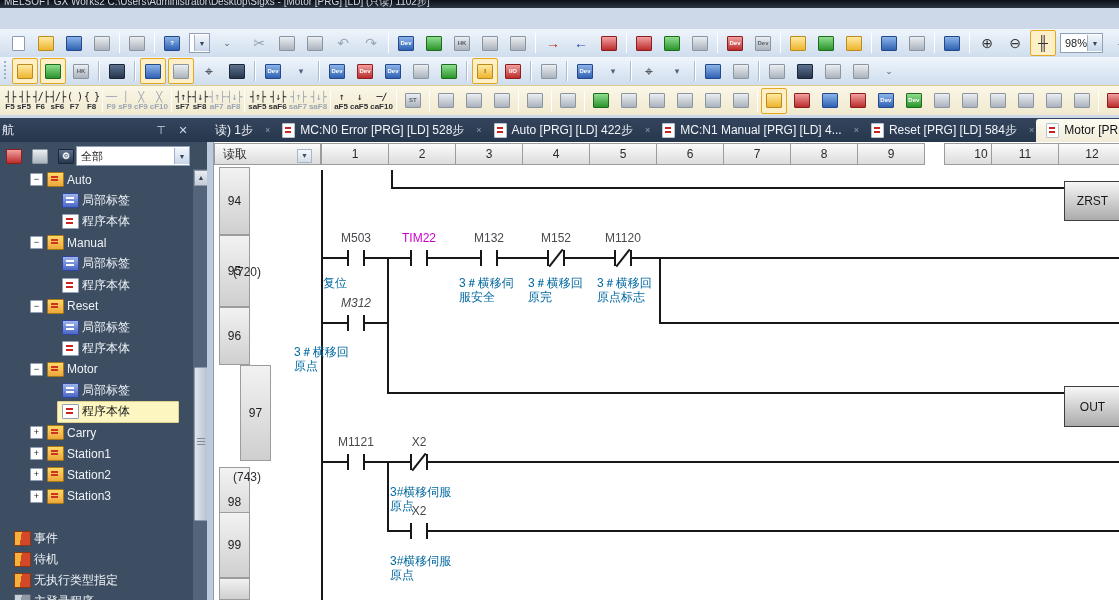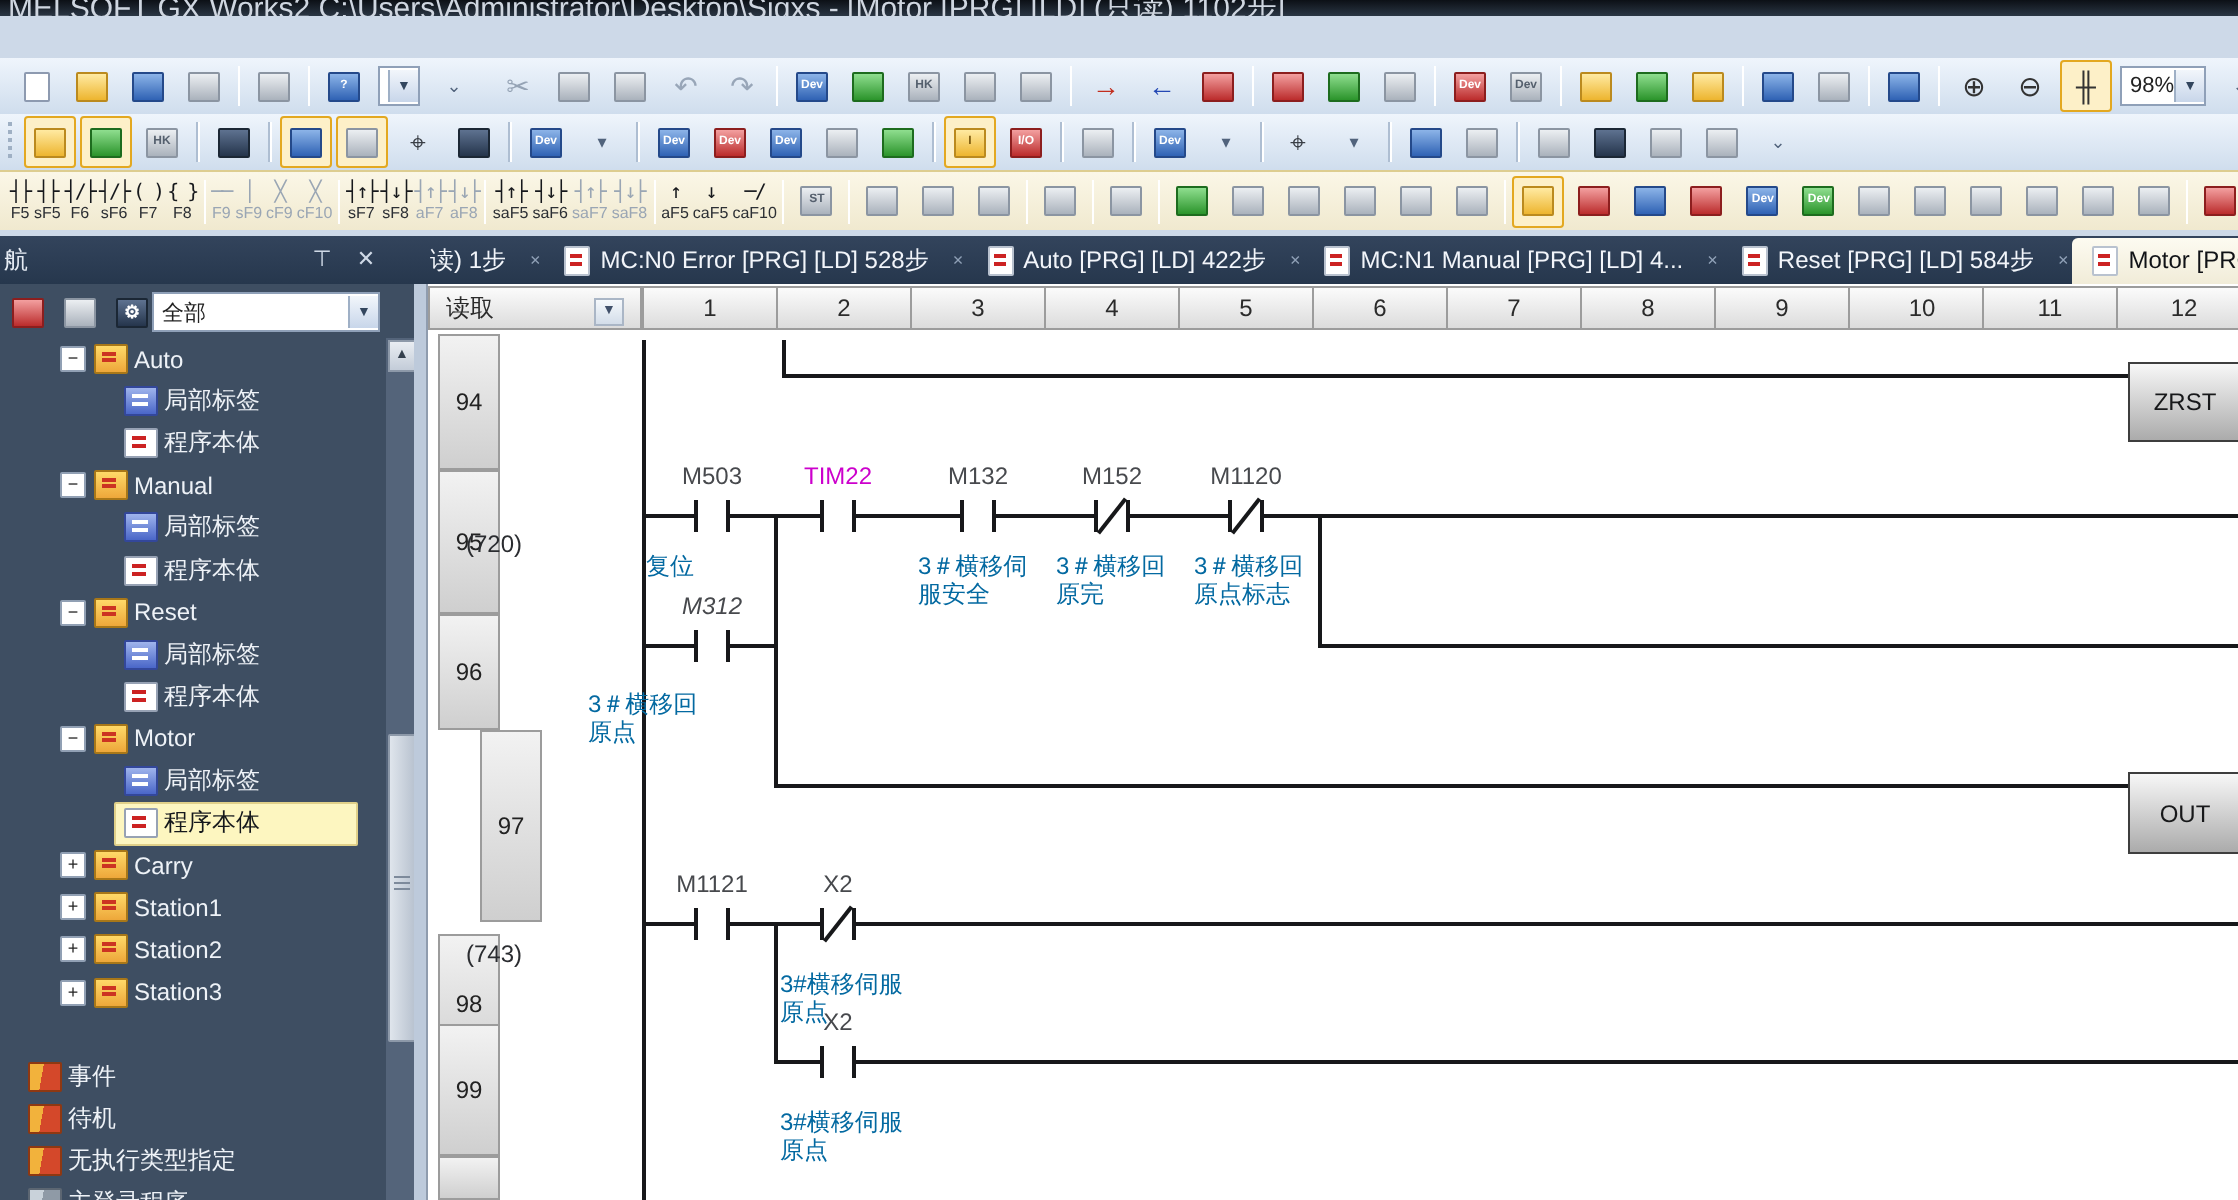--- a/index.html
+++ b/index.html
@@ -1,20 +1,20 @@
 <!DOCTYPE html>
 <html><head>
 <meta charset="utf-8">
 <style>
   html,body{margin:0;padding:0;width:1119px;height:600px;overflow:hidden;
     font-family:"Liberation Sans",sans-serif;-webkit-font-smoothing:antialiased}
   #app{position:absolute;inset:0;width:1119px;height:600px;background:#cdd9e8;overflow:hidden}
   .abs{position:absolute}
   
-  #titlebar{left:0;top:0;width:1119px;height:8px;background:linear-gradient(#0c1016,#2a3644);overflow:hidden;color:#cfd6e0;font-size:15px}
+  #titlebar{left:0;top:0;width:1119px;height:8px;background:linear-gradient(#0c1016,#2a3644);overflow:hidden;color:#cfd6e0;font-size:10px}
   #titlebar span{position:absolute;top:-5px;left:4px;white-space:nowrap}
   #menubar{left:0;top:8px;width:1119px;height:21px;background:linear-gradient(#f5f9fe,#dde8f5);border-bottom:1px solid #c2d0e2;display:flex;align-items:center;font-size:12px;color:#111}
   .menu-item{padding:2px 9px;cursor:default}
   
   .tbar{display:flex;align-items:center;background:linear-gradient(#eff5fc,#cfdded)}
   #tb1{left:0;top:29px;width:1119px;height:28px}
   #tb2{left:0;top:57px;width:1119px;height:28px}
   #tb3{left:0;top:85px;width:1119px;height:29px;background:linear-gradient(#fbf7e7,#f0e9cf);border-top:1px solid #ddcd90;border-bottom:1px solid #cbbd82}
   #gapstrip{left:0;top:115px;width:1119px;height:3px;background:#cdd9e8}
   .tbtn{height:24px;min-width:24px;display:flex;align-items:center;justify-content:center;border:1px solid transparent;border-radius:2px;margin:0 1px}
@@ -30,21 +30,21 @@
   .gx.k-gray{background:linear-gradient(#eceff2,#aab2bc);border-color:#8b95a2;color:#55606e}
   .gx.k-yellow{background:linear-gradient(#ffeaa2,#edb52f);border-color:#bb8a1e;color:#7c5a10}
   .gx.k-dark{background:linear-gradient(#5e7290,#25354c);border-color:#1b2735}
   .gx.k-page{background:#fff;border-color:#8d9ab0;color:#c22;width:11px}
   .gchar{font-size:14px;line-height:14px}
   .combo{height:18px;background:#fff;border:1px solid #8fa0b8;display:flex;align-items:center;font-size:11px;color:#222;padding-left:4px;justify-content:space-between}
   .combo .da{width:14px;height:16px;background:linear-gradient(#f2f6fb,#c8d6ea);border-left:1px solid #9fb0c6;display:flex;align-items:center;justify-content:center;font-size:7px;color:#33465e}
   
   .lbtn{width:29px;height:25px;display:flex;flex-direction:column;align-items:center;justify-content:center;border:1px solid transparent;border-radius:2px}
   .lbtn .sym{font-family:"DejaVu Sans Mono",monospace;font-size:10px;line-height:11px;height:11px;color:#16181c;letter-spacing:-1px;white-space:nowrap}
-  .lbtn .lab{font-size:8px;line-height:9px;font-weight:normal;color:#2c2f34}
+  .lbtn .lab{font-size:8px;line-height:9px;font-weight:bold;color:#2c2f34}
   .lbtn.gray .sym,.lbtn.gray .lab{color:#9aa6b4}
   .lsep{width:1px;height:22px;background:#cdbd85;border-right:1px solid #fff;margin:0 2px}
   
   #dock{left:0;top:118px;width:1119px;height:24px;background:linear-gradient(#33445c,#26374d)}
   #navhdr{position:absolute;left:0;top:0;width:203px;height:24px;color:#e6ecf4;font-size:12px}
   #navhdr .t{position:absolute;left:2px;top:4px}
   .nh-ic{position:absolute;top:4px;width:16px;height:15px;text-align:center;font-size:11px;color:#cfd9e6;line-height:15px;border:1px solid transparent;border-radius:2px}
   #tabs{position:absolute;left:205px;top:0;right:0;height:24px;display:flex;align-items:stretch;overflow:hidden}
   .tab{display:flex;align-items:center;padding:0 10px;color:#f2f5fa;font-size:12px;white-space:nowrap;cursor:default}
   .tab .ticon{width:11px;height:13px;background:#fff;border:1px solid #b9c2cf;border-radius:1px;margin-right:5px;position:relative;flex:none}
@@ -695,21 +695,21 @@
     <div id="colhdr">
         <div class="hcell" style="left: 107px; width: 68px;">1</div>
         <div class="hcell" style="left: 174px; width: 68px;">2</div>
         <div class="hcell" style="left: 241px; width: 68px;">3</div>
         <div class="hcell" style="left: 308px; width: 68px;">4</div>
         <div class="hcell" style="left: 375px; width: 68px;">5</div>
         <div class="hcell" style="left: 442px; width: 68px;">6</div>
         <div class="hcell" style="left: 509px; width: 68px;">7</div>
         <div class="hcell" style="left: 576px; width: 68px;">8</div>
         <div class="hcell" style="left: 643px; width: 68px;">9</div>
-        <div class="hcell" style="left: 710px; width: 74px; text-align: center;">10</div>
+        <div class="hcell" style="left: 730px; width: 74px; text-align: center;">10</div>
         <div class="hcell" style="left: 777px; width: 68px;">11</div>
         <div class="hcell" style="left: 844px; width: 68px;">12</div>
       </div>
     <div id="rowhdr">
         <div class="rcell" style="top: 25px; height: 68px;">94</div>
         <div class="rcell" style="top: 93px; height: 72px;">95</div>
         <div class="rcell" style="top: 165px; height: 58px;">96</div>
         <div class="rcell" style="top: 223px; height: 96px; margin-left: 21px;">97</div>
         <div class="rcell" style="top: 301px; height: 69px; margin-top: 24px;">98</div>
         <div class="rcell" style="top: 370px; height: 66px;">99</div>

